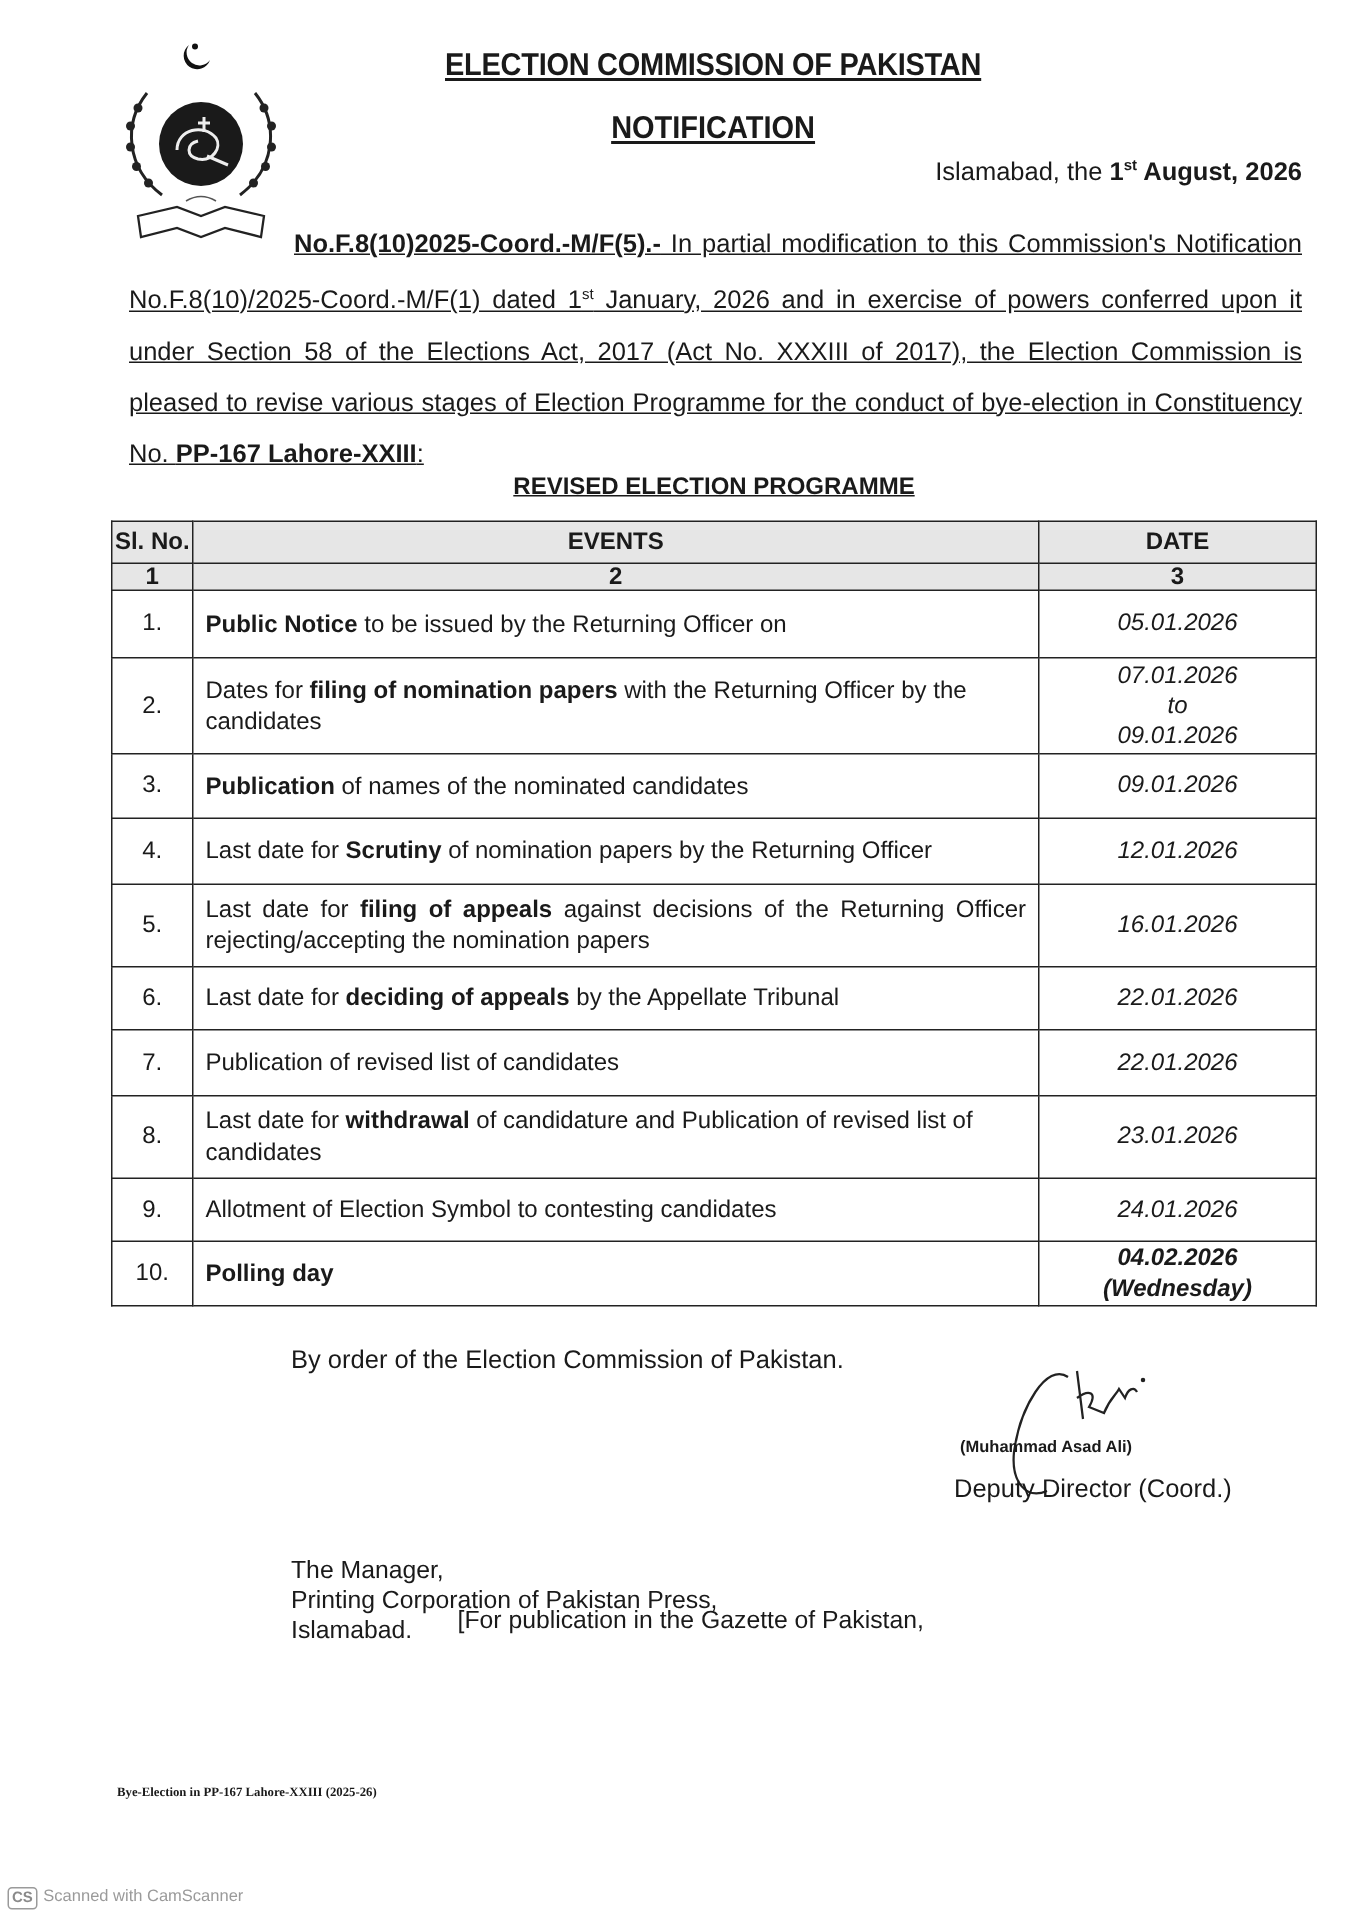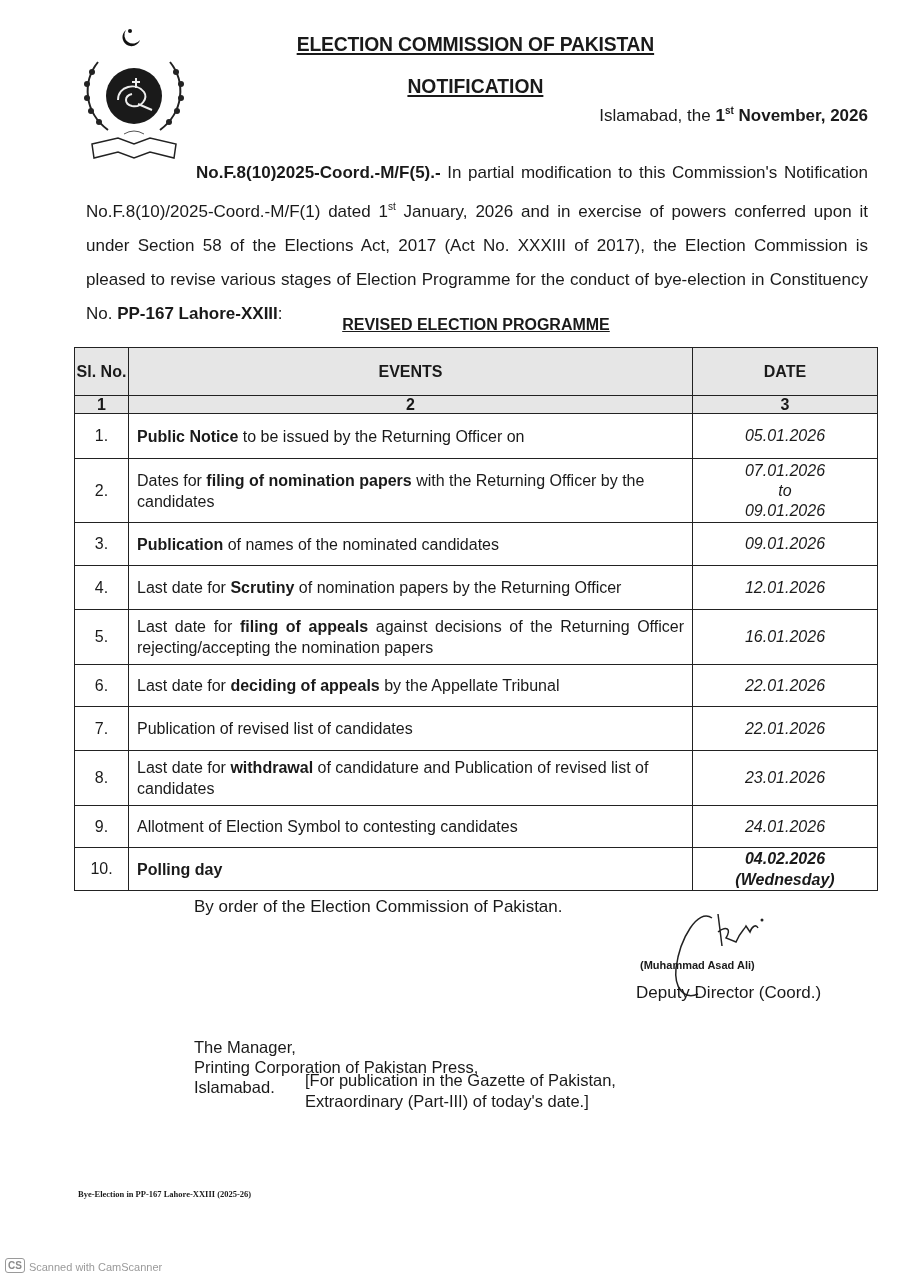--- a/index.html
+++ b/index.html
@@ -10,52 +10,52 @@
   
   .emblem { left: 78px; top: 26px; width: 112px; height: 140px; }
 
   .hdr-title { left: 0; width: 914px; top: 32px; text-align: center; padding-left: 40px;
     font-size: 21px; font-weight: bold; text-decoration: underline; letter-spacing: -0.2px; transform: scaleX(0.92); }
   .hdr-notif { left: 0; width: 914px; top: 74px; text-align: center; padding-left: 40px;
     font-size: 21px; font-weight: bold; text-decoration: underline; transform: scaleX(0.92); }
   .dateline { right: 46px; top: 105px; font-size: 17px; }
   .dateline b sup { font-size: 10px; }
 
-  .para { left: 86px; width: 782px; top: 156px; font-size: 17px; line-height: 34px; text-align: justify; }
+  .para { left: 86px; width: 782px; top: 146px; font-size: 17px; line-height: 34px; text-align: justify; text-decoration: underline; }
   .para .first { padding-left: 110px; }
   .para sup { font-size: 10px; }
 
   .prog-title { left: 0; width: 912px; top: 316px; text-align: center; font-size: 16px; font-weight: bold;
     text-decoration: underline; padding-left: 40px; }
 
   
   table.prog { position: absolute; left: 74px; top: 347px; width: 804px; border-collapse: collapse; font-size: 16px; }
   table.prog td, table.prog th { border: 1.5px solid #222; }
   table.prog th { background: #e6e6e6; font-weight: bold; text-align: center; font-size: 16px; }
   .col1 { width: 54px; text-align: center; }
   .col3 { width: 185px; text-align: center; }
-  .hrow1 th { height: 48px; line-height: 18px; }
+  .hrow1 th { height: 28px; line-height: 18px; }
   .hrow2 th { height: 18px; line-height: 16px; font-size: 15px; }
   table.prog td { vertical-align: middle; }
   td.ev { padding: 2px 8px 2px 8px; line-height: 21px; text-align: left; }
   td.ev.just { text-align: justify; }
   td.num { text-align: center; }
   td.dt { text-align: center; line-height: 20px; font-style: italic; }
   td.dt.bold { font-weight: bold; line-height: 21px; margin-left: 20px; }
 
   .byorder { left: 194px; top: 897px; font-size: 17px; }
   .sig { left: 640px; top: 898px; width: 140px; height: 120px; }
   .signame { left: 640px; top: 959px; font-size: 11px; font-weight: bold; }
   .sigdesg { left: 636px; top: 983px; font-size: 17px; }
 
   .addr { left: 194px; top: 1037px; font-size: 16.5px; line-height: 20px; }
   .gazette { left: 305px; top: 1070px; font-size: 16.5px; line-height: 21px; }
 
   .footer { left: 78px; top: 1189px; font-family: "Liberation Serif", serif; font-size: 8.5px; font-weight: bold; }
-  .cam { left: 5px; top: 1258px; font-size: 11px; color: #9a9a9a; display: flex; align-items: flex-end; gap: 4px; }
+  .cam { left: 5px; top: 1258px; font-size: 11px; color: #9a9a9a; display: flex; align-items: flex-start; gap: 4px; }
   .cam .cs { border: 1.3px solid #9a9a9a; border-radius: 3px; font-weight: bold; font-size: 10px; padding: 0 2px; line-height: 13px; color: #8a8a8a; }
 </style>
 </head>
 <body>
 
 <div class="abs emblem">
   <svg width="112" height="140" viewBox="0 0 112 140">
 
     <path d="M48 4 a9 9 0 1 0 14 10 a7 7 0 1 1 -14 -10z" fill="#111"></path>
     <circle cx="52" cy="5" r="2" fill="#111"></circle>
@@ -84,21 +84,21 @@
 
     <path d="M14 118 L40 112 L56 118 L72 112 L98 118 L96 132 L72 126 L56 132 L40 126 L16 132 Z" fill="#fff" stroke="#222" stroke-width="1.5"></path>
     <path d="M46 108 q10 -6 20 0" fill="none" stroke="#555" stroke-width="1"></path>
   </svg>
 </div>
 
 <div class="abs hdr-title">ELECTION COMMISSION OF PAKISTAN</div>
 <div class="abs hdr-notif">NOTIFICATION</div>
 
 <div class="abs dateline">
-  <span>Islamabad, the </span><b><span>1</span><sup>st</sup><span> November, 2026</span></b>
+  <span>Islamabad, the </span><b><span>1</span><sup>st</sup><span> August, 2026</span></b>
 </div>
 
 <div class="abs para">
   <span class="first"></span><b>No.F.8(10)2025-Coord.-M/F(5).-</b><span> In partial modification to this Commission's Notification No.F.8(10)/2025-Coord.-M/F(1) dated 1</span><sup>st</sup><span> January, 2026 and in exercise of powers conferred upon it under Section 58 of the Elections Act, 2017 (Act No. XXXIII of 2017), the Election Commission is pleased to revise various stages of Election Programme for the conduct of bye-election in Constituency No. </span><b>PP-167 Lahore-XXIII</b><span>:</span>
 </div>
 
 <div class="abs prog-title">REVISED ELECTION PROGRAMME</div>
 
 <table class="prog">
   <thead>
@@ -179,21 +179,20 @@
 <div class="abs signame">(Muhammad Asad Ali)</div>
 <div class="abs sigdesg">Deputy Director (Coord.)</div>
 
 <div class="abs addr">
   <div>The Manager,</div>
   <div>Printing Corporation of Pakistan Press,</div>
   <div>Islamabad.</div>
 </div>
 <div class="abs gazette">
   <div>[For publication in the Gazette of Pakistan,</div>
-  <div>Extraordinary (Part-III) of today's date.]</div>
 </div>
 
 <div class="abs footer">Bye-Election in PP-167 Lahore-XXIII (2025-26)</div>
 
 <div class="abs cam">
   <span class="cs">CS</span>
   <span>Scanned with CamScanner</span>
 </div>
 
 </body></html>

